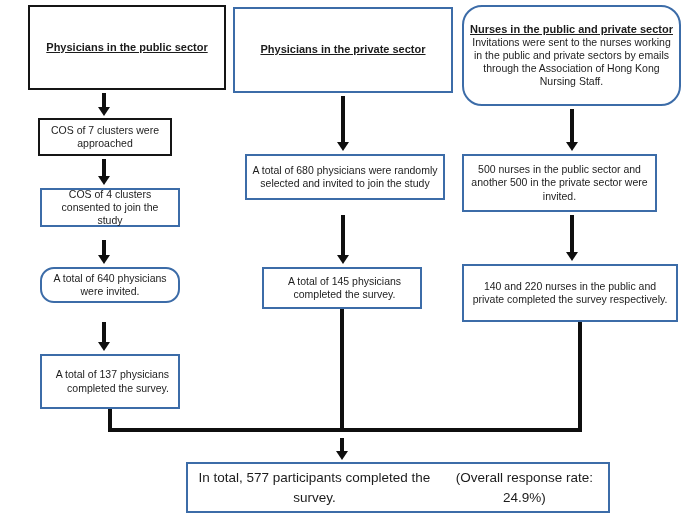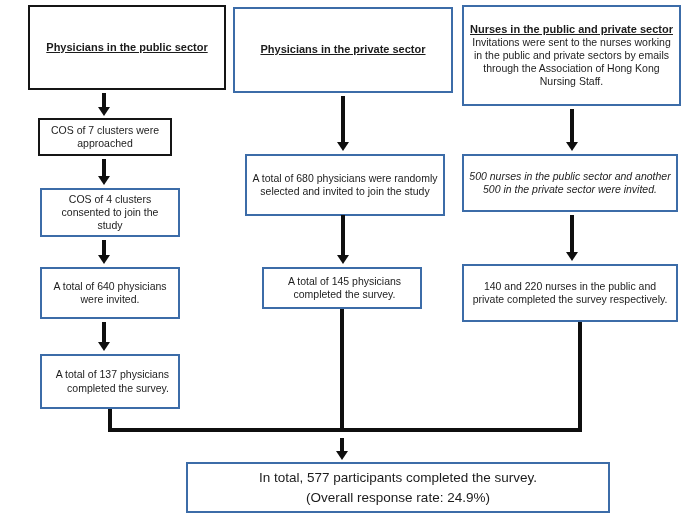--- a/index.html
+++ b/index.html
@@ -59,21 +59,21 @@
     border-right: 6.5px solid transparent;
     border-top: 9.5px solid var(--line);
   }
   
   .seg { position: absolute; background: var(--line); }
   .total-box {
     position: absolute;
     border: 2px solid var(--blue);
     background: #fff;
     display: flex;
-    flex-direction: column;
+    flex-direction: row;
     align-items: center;
     justify-content: center;
     text-align: center;
     font-size: 13.5px;
     line-height: 1.45;
   }
 </style>
 </head>
 <body>
 
@@ -84,60 +84,60 @@
   </div>
 
   <div class="varrow" style="left:102px; top:93px; height:14px;"></div>
 
   <div class="box black" style="left:38px; top:118px; width:134px; height:38px;justify-content:center;">
     <div class="body">COS of 7 clusters were approached</div>
   </div>
 
   <div class="varrow" style="left:102px; top:159px; height:17px;"></div>
 
-  <div class="box blue narrowpad" style="left:40px; top:188px; width:140px; height:49px;">
+  <div class="box blue narrowpad" style="left:40px; top:188px; width:140px; height:39px;">
     <div class="body">COS of 4 clusters consented to join the study</div>
   </div>
 
   <div class="varrow" style="left:102px; top:240px; height:15px;"></div>
 
-  <div class="box blue narrowpad" style="left:40px; top:267px; width:140px; height:52px;">
+  <div class="box blue narrowpad" style="left:40px; top:267px; width:140px; height:36px;border-radius:14px;">
     <div class="body">A total of 640 physicians were invited.</div>
   </div>
 
   <div class="varrow" style="left:102px; top:322px; height:20px;"></div>
 
   <div class="box blue narrowpad" style="left:40px; top:354px; width:140px; height:55px;text-align:right;">
     <div class="body">A total of 137 physicians completed the survey.</div>
   </div>
 
   <div class="box blue" style="left:233px; top:7px; width:220px; height:86px;gap:28px;">
     <div class="title">Physicians in the private sector</div>
   </div>
 
   <div class="varrow" style="left:341px; top:96px; height:46px;"></div>
 
-  <div class="box blue" style="left:245px; top:154px; width:200px; height:62px;">
+  <div class="box blue" style="left:245px; top:154px; width:200px; height:46px;">
     <div class="body">A total of 680 physicians were randomly selected and invited to join the study</div>
   </div>
 
   <div class="varrow" style="left:341px; top:215px; height:40px;"></div>
 
   <div class="box blue" style="left:262px; top:267px; width:160px; height:42px;padding-left:10px;">
     <div class="body">A total of 145 physicians completed the survey.</div>
   </div>
 
-  <div class="box blue" style="left:462px; top:5px; width:219px; height:101px;">
+  <div class="box blue" style="left:462px; top:5px; width:219px; height:101px;border-radius:20px;">
     <div class="title">Nurses in the public and private sector</div>
     <div class="body">Invitations were sent to the nurses working in the public and private sectors by emails through the Association of Hong Kong Nursing Staff.</div>
   </div>
 
   <div class="varrow" style="left:570px; top:109px; height:33px;"></div>
 
-  <div class="box blue" style="left:462px; top:154px; width:216px; height:58px;font-style:italic;">
+  <div class="box blue" style="left:462px; top:154px; width:195px; height:58px;">
     <div class="body">500 nurses in the public sector and another 500 in the private sector were invited.</div>
   </div>
 
   <div class="varrow" style="left:570px; top:215px; height:37px;"></div>
 
   <div class="box blue" style="left:462px; top:264px; width:216px; height:58px;">
     <div class="body">140 and 220 nurses in the public and private completed the survey respectively.</div>
   </div>
 
   <div class="seg" style="left:108px; top:409px; width:4px; height:23px;"></div>

